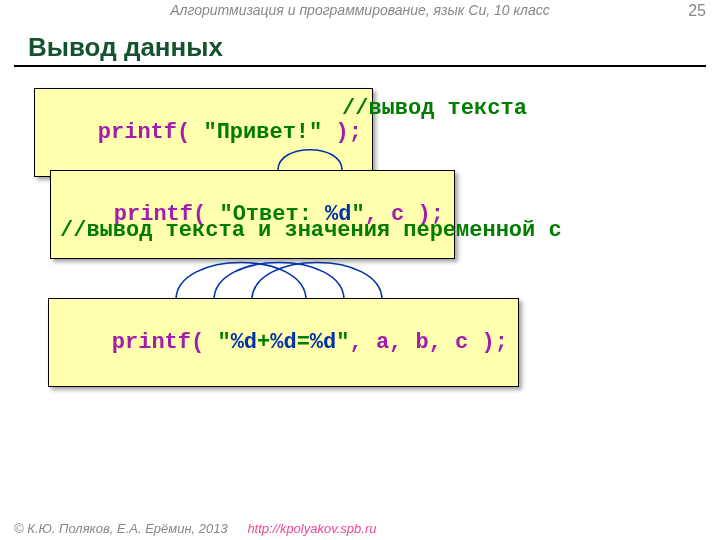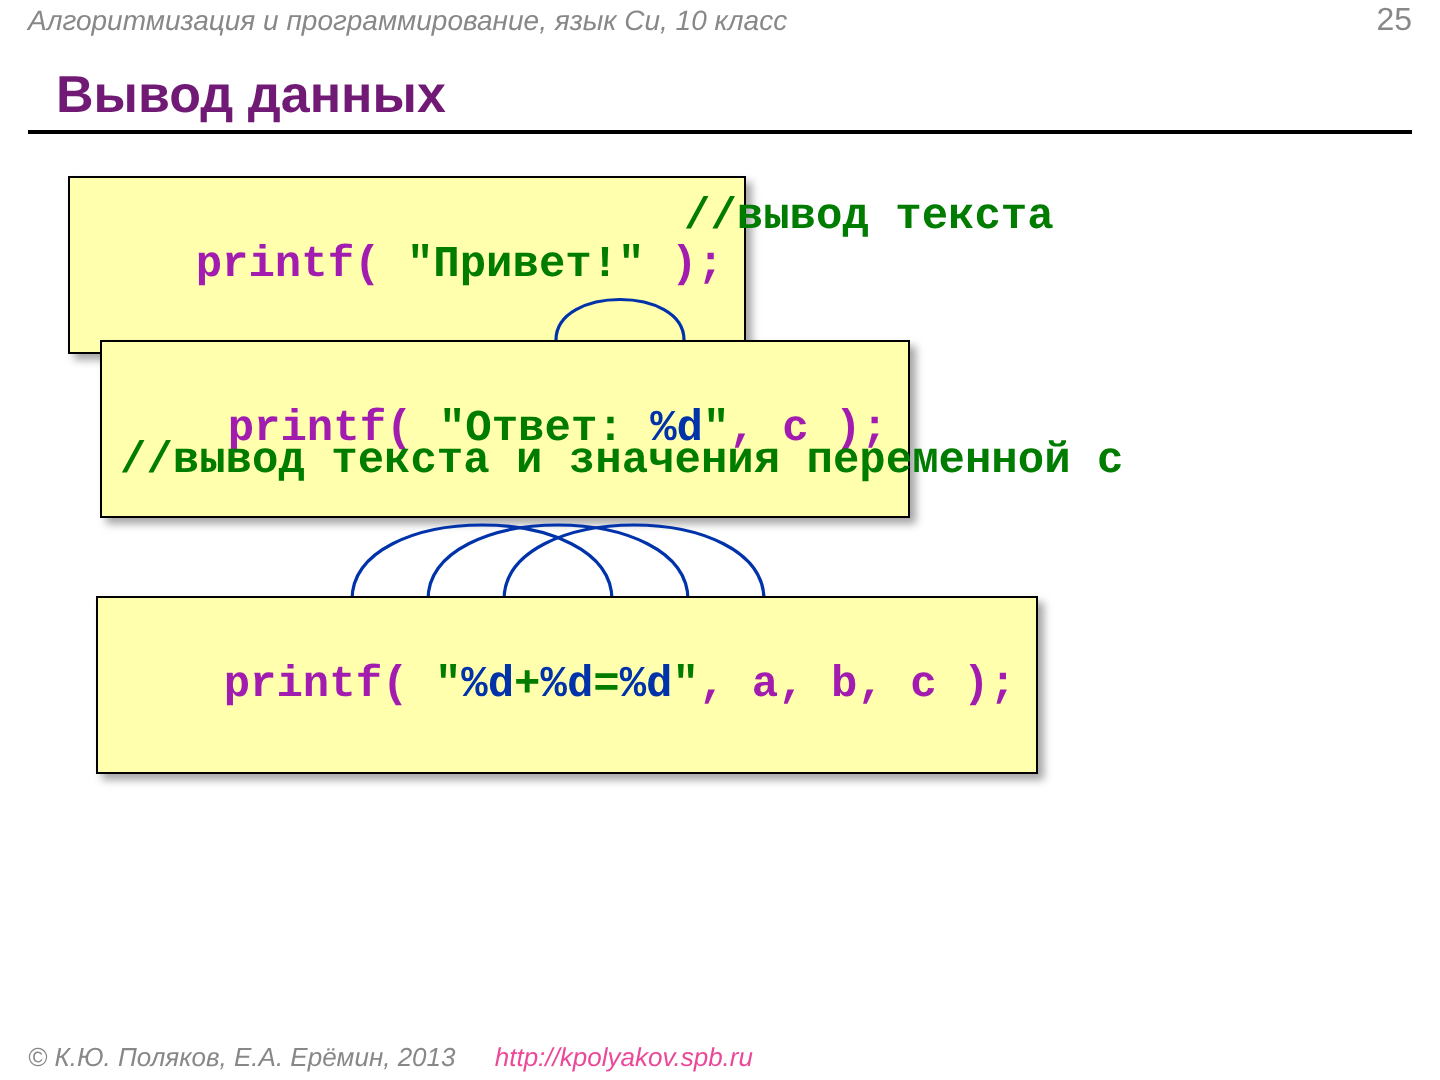--- a/index.html
+++ b/index.html
@@ -7,20 +7,21 @@
     margin: 0; padding: 0;
     width: 720px; height: 540px;
     background: #fff;
     font-family: Arial, sans-serif;
     position: relative;
   }
   .slide {
     width: 720px; height: 540px;
     position: relative;
     overflow: hidden;
+    text-align: center;
   }
   .header-bar {
     position: absolute;
     top: 0; left: 0; right: 0;
     height: 22px;
     padding: 2px 14px 0 14px;
     font-style: italic;
     color: #888;
     font-size: 14px;
   }
@@ -36,21 +37,21 @@
     position: absolute;
     left: 14px; right: 14px;
     top: 65px;
     border-top: 2px solid #000;
   }
   .title {
     position: absolute;
     left: 28px; top: 32px;
     font-size: 26px;
     font-weight: bold;
-    color: #701a75;
+    color: #14532d;
   }
   .codebox {
     position: absolute;
     background: #FFFFAE;
     border: 1.5px solid #000;
     box-shadow: 3px 3px 4px rgba(0,0,0,0.35);
     font-family: "Courier New", monospace;
     font-weight: bold;
     font-size: 22px;
     padding: 6px 10px;

